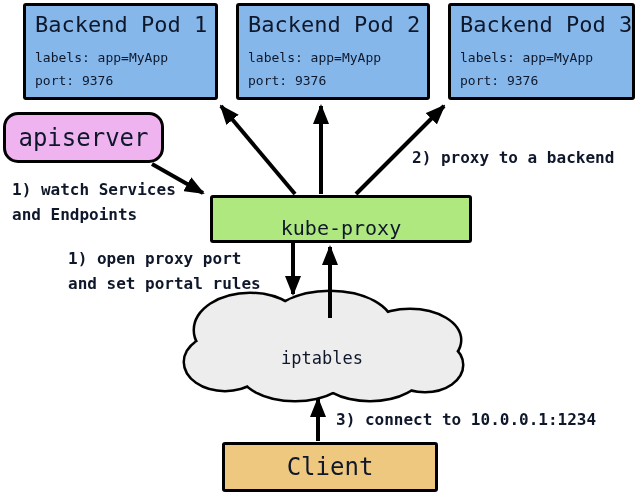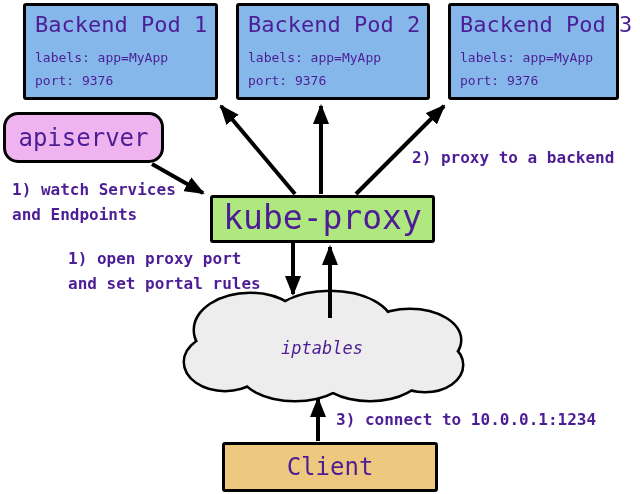--- a/index.html
+++ b/index.html
@@ -7,21 +7,21 @@
     padding: 0;
     background: #ffffff;
   }
   #stage {
     position: relative;
     width: 640px;
     height: 494px;
     background: #ffffff;
     overflow: hidden;
     font-family: "DejaVu Sans Mono", monospace;
-    color: #4c1d95;
+    color: #0f172a;
   }
   .box {
     position: absolute;
     box-sizing: border-box;
     border: 3px solid #000000;
     border-radius: 3px;
   }
   .pod {
     background: var(--color-pod, #85b7ea);
     width: 195px;
@@ -35,33 +35,33 @@
     white-space: nowrap;
   }
   .pod-line {
     font-size: 13px;
     line-height: 23px;
     white-space: nowrap;
   }
   .pod-line.first { margin-top: 6px; }
   #pod1 { left: 23px; }
   #pod2 { left: 236px; width: 194px; }
-  #pod3 { left: 448px; width: 171px; }
+  #pod3 { left: 448px; width: 187px; }
   #apiserver {
     left: 3px; top: 112px; width: 161px; height: 51px;
     background: var(--color-apiserver, #efb3ef);
     display: flex; align-items: center; justify-content: center;
     font-size: 24px;
     border-radius: 15px;
   }
   #kube-proxy {
-    left: 210px; top: 195px; width: 225px; height: 48px;
+    left: 210px; top: 195px; width: 262px; height: 48px;
     background: var(--color-kube-proxy, #aee87f);
-    display: flex; align-items: flex-start; justify-content: center;
-    font-size: 33px;
+    display: flex; align-items: flex-end; justify-content: center;
+    font-size: 20px;
   }
   #client {
     left: 222px; top: 442px; width: 216px; height: 50px;
     background: var(--color-client, #efc87f);
     display: flex; align-items: center; justify-content: center;
     font-size: 24px;
   }
   .annotation {
     position: absolute;
     font-weight: bold;
@@ -69,25 +69,24 @@
     line-height: 25px;
     white-space: pre-line;
   }
   #ann1 { left: 12px;  top: 177px; }
   #ann2 { left: 68px;  top: 246px; }
   #ann3 { left: 336px; top: 407px; }
   #ann4 { left: 343px; top: 248px; }
   #ann5 { left: 412px; top: 145px; }
   #iptables-label {
     position: absolute;
-    left: 252px; top: 338px;
+    left: 252px; top: 348px;
     width: 140px;
     text-align: center;
     font-size: 17px;
-    font-style: italic;
   }
   #arrow-layer {
     position: absolute;
     left: 0; top: 0;
     width: 640px; height: 494px;
   }
 </style>
 </head>
 <body>
 

